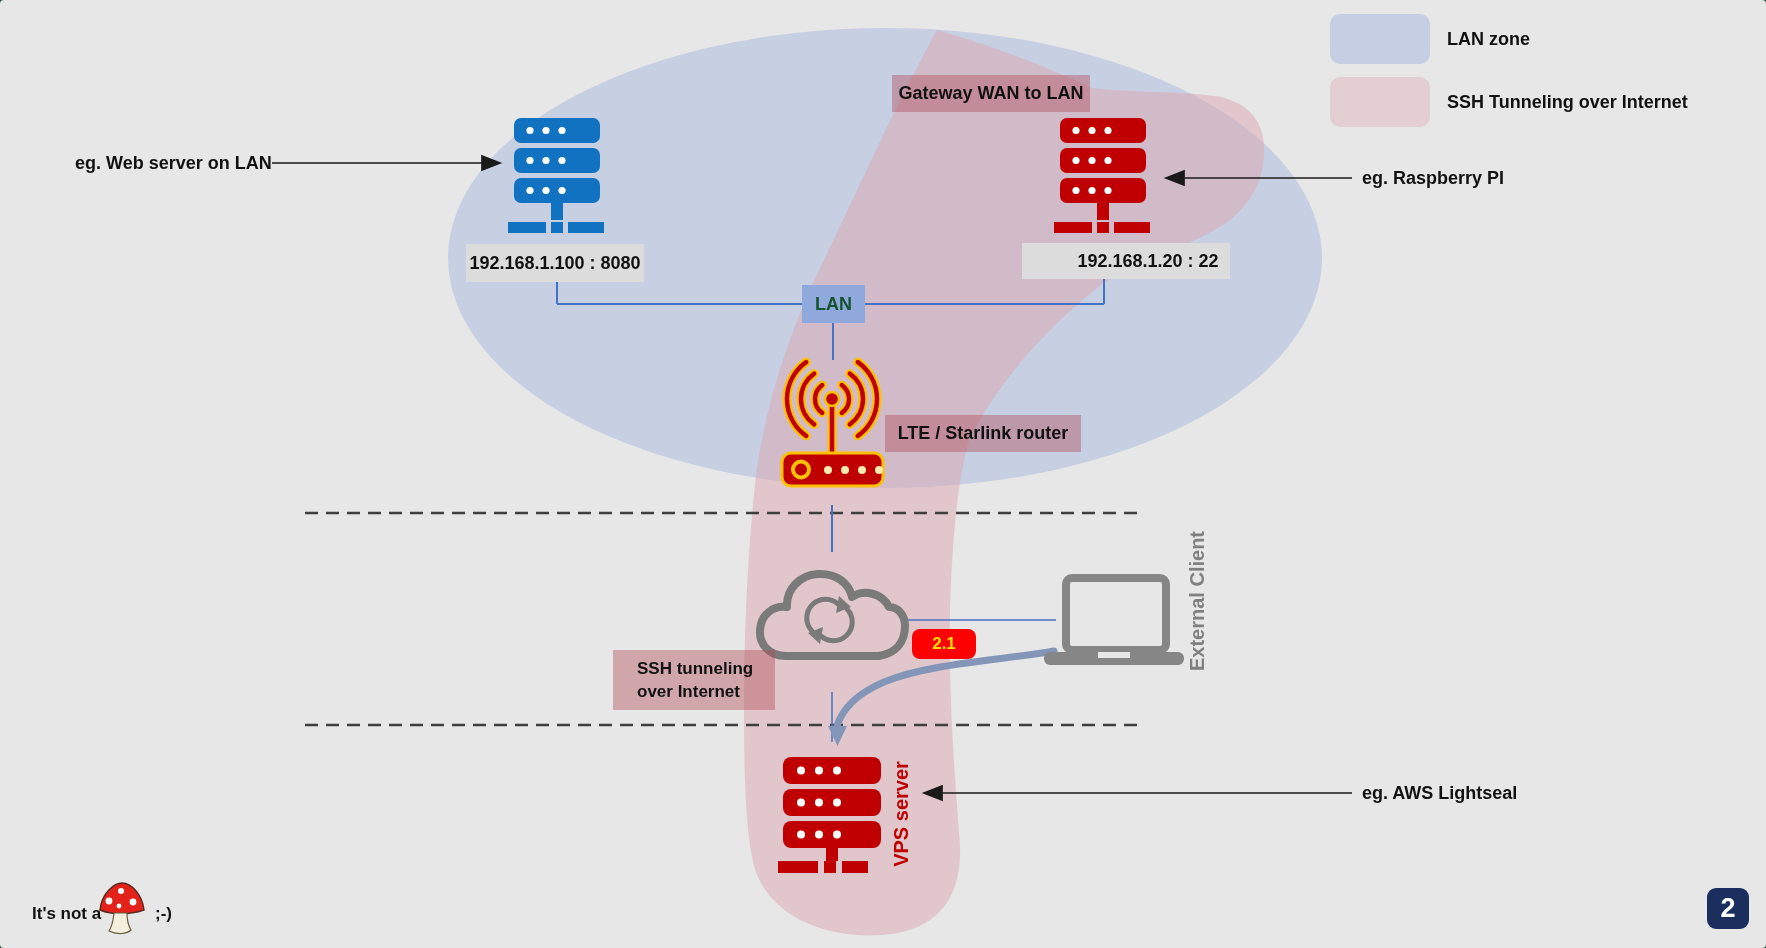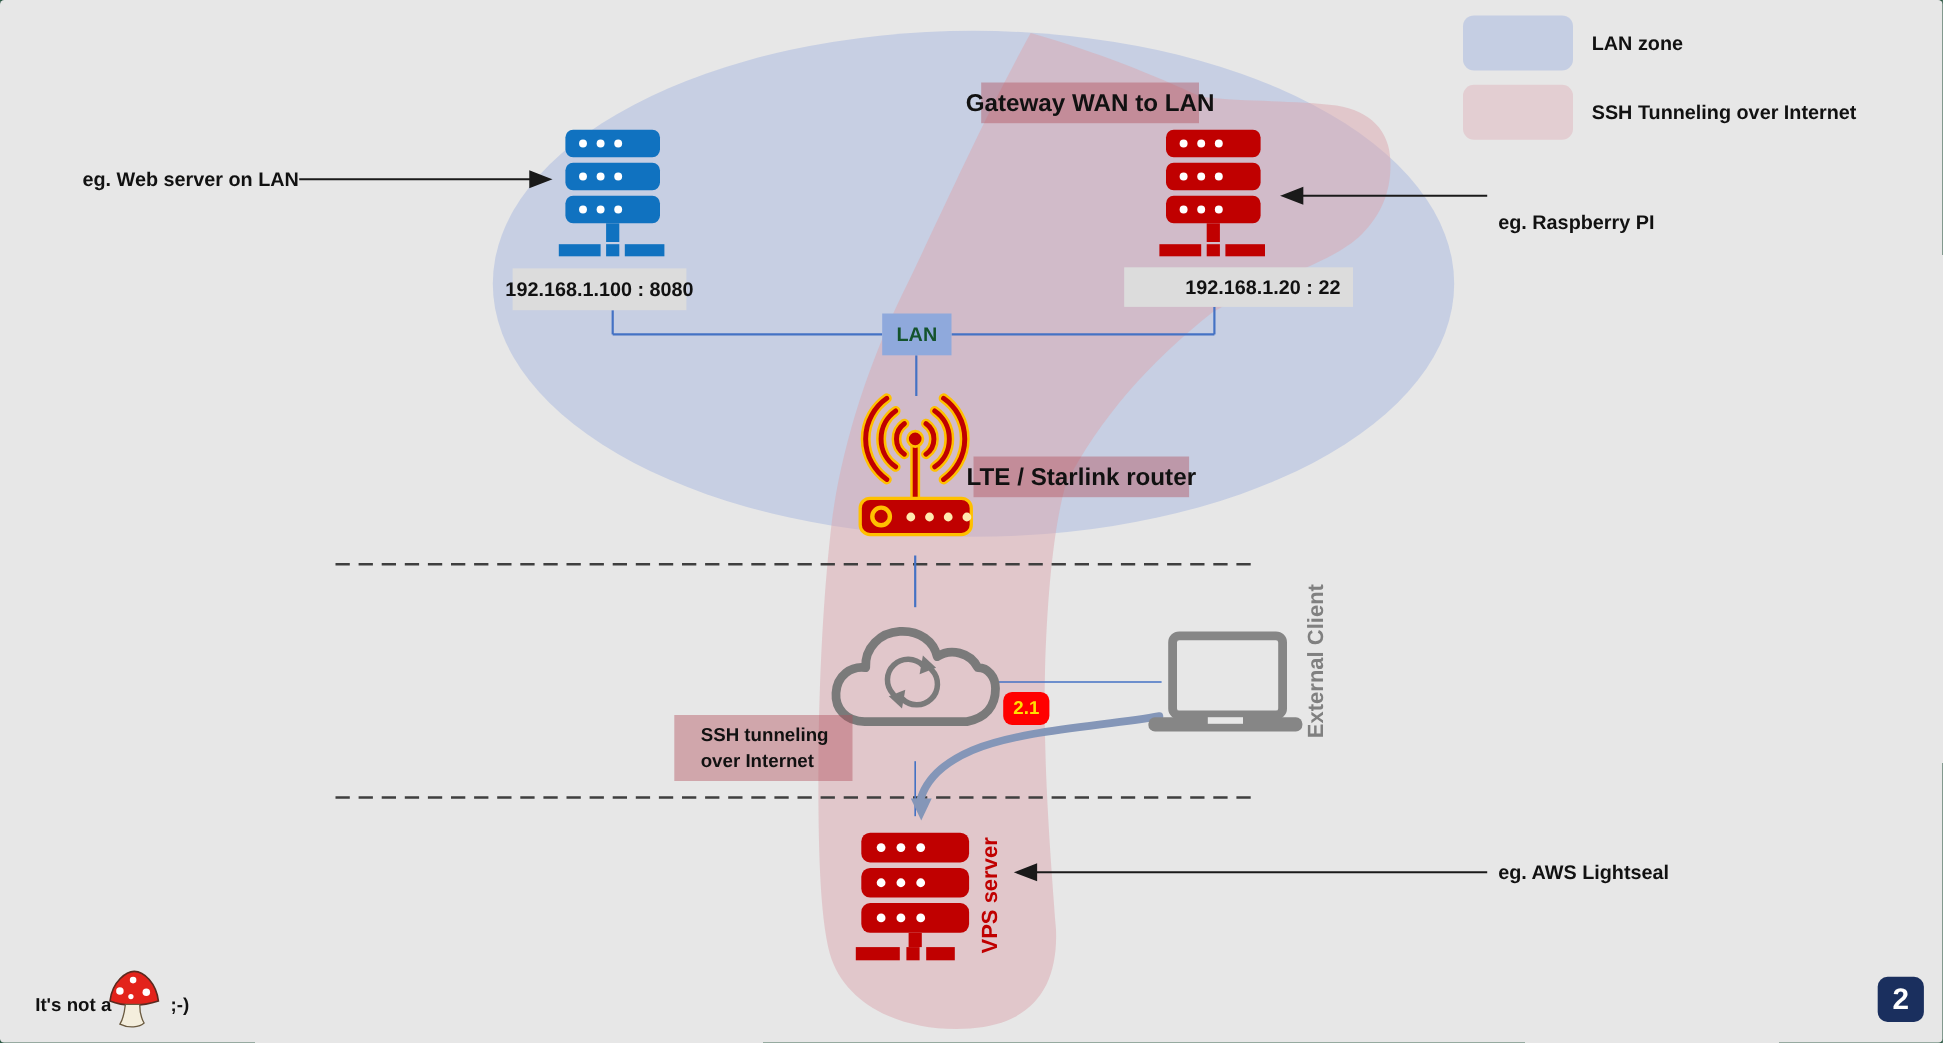--- a/index.html
+++ b/index.html
@@ -1,20 +1,20 @@
 <!DOCTYPE html>
 <html><head>
 <meta charset="utf-8">
 <style>
   html,body{margin:0;padding:0;background:#2b5743;font-family:"Liberation Sans","DejaVu Sans",sans-serif;}
   .canvas{position:relative;width:1766px;height:948px;background:#e7e7e7;border-radius:4px;overflow:hidden;margin:0 auto;}
   .abs{position:absolute;}
   .txt{font-weight:bold;color:#111;font-size:18px;line-height:22px;white-space:nowrap;}
   .ip-label{background:#dcdcdc;color:#111;font-weight:bold;font-size:18px;display:flex;align-items:center;justify-content:center;white-space:nowrap;}
-  .pink-label{background:rgba(177,77,88,0.42);color:#111;font-weight:bold;font-size:22px;display:flex;align-items:center;justify-content:center;white-space:nowrap;}
+  .pink-label{background:rgba(177,77,88,0.42);color:#111;font-weight:bold;font-size:18px;display:flex;align-items:center;justify-content:center;white-space:nowrap;}
   .lan-box{background:#8fa9dc;color:#14532d;font-weight:bold;font-size:18px;display:flex;align-items:center;justify-content:center;}
   .legend-swatch{border-radius:10px;}
   .rot{transform:translate(-50%,-50%) rotate(-90deg);white-space:nowrap;font-weight:bold;}
   .badge21{background:#ff0000;color:#ffe000;font-weight:bold;font-size:17px;border-radius:8px;display:flex;align-items:center;justify-content:center;}
   .pagebadge{background:#1a2f5e;color:#fff;font-weight:bold;font-size:27px;border-radius:9px;display:flex;align-items:center;justify-content:center;}
   .tunnel-label{background:rgba(177,77,88,0.42);color:#111;font-weight:bold;font-size:17px;line-height:23px;padding:7px 0 7px 24px;}
 </style>
 </head>
 <body>
 
@@ -201,36 +201,36 @@
 
   <div class="abs legend-swatch" style="left:1330px;top:14px;width:100px;height:50px;background:#c5cee3;"></div>
   <div class="abs txt" style="left:1447px;top:28px;">LAN zone</div>
   <div class="abs legend-swatch" style="left:1330px;top:77px;width:100px;height:50px;background:#e3ced2;"></div>
   <div class="abs txt" style="left:1447px;top:91px;">SSH Tunneling over Internet</div>
 
   <div class="abs txt" style="left:75px;top:152px;">eg. Web server on LAN</div>
 
   <div class="abs pink-label" style="left:892px;top:75px;width:198px;height:37px;">Gateway WAN to LAN</div>
 
-  <div class="abs txt" style="left:1362px;top:167px;margin-top:24px;">eg. Raspberry PI</div>
+  <div class="abs txt" style="left:1362px;top:167px;">eg. Raspberry PI</div>
   <div class="abs txt" style="left:1362px;top:782px;">eg. AWS Lightseal</div>
 
-  <div class="abs ip-label" style="left:466px;top:244px;width:158px;height:38px;">192.168.1.100 : 8080</div>
+  <div class="abs ip-label" style="left:466px;top:244px;width:178px;height:38px;">192.168.1.100 : 8080</div>
   <div class="abs ip-label" style="left:1022px;top:243px;width:164px;height:36px;padding-left:44px;">192.168.1.20 : 22</div>
 
   <div class="abs lan-box" style="left:802px;top:285px;width:63px;height:38px;">LAN</div>
 
   <div class="abs pink-label" style="left:885px;top:415px;width:196px;height:37px;text-align:center;">LTE / Starlink router</div>
 
   <div class="abs tunnel-label" style="left:613px;top:650px;width:138px;">
     <div>SSH tunneling</div>
     <div>over Internet</div>
   </div>
 
-  <div class="abs badge21" style="left:912px;top:629px;width:42px;height:30px;text-align:center;">2.1</div>
+  <div class="abs badge21" style="left:912px;top:629px;width:64px;height:30px;text-align:center;">2.1</div>
 
   <div class="abs rot" style="left:1197px;top:601px;font-size:20px;color:#808080;">External Client</div>
   <div class="abs rot" style="left:901px;top:814px;font-size:20px;color:#c00000;">VPS server</div>
 
   <div class="abs txt" style="left:32px;top:903px;font-size:17px;">It's not a</div>
   <div class="abs txt" style="left:155px;top:903px;font-size:17px;">;-)</div>
 
   <div class="abs pagebadge" style="left:1707px;top:888px;width:42px;height:41px;">2</div>
 
 </div>

